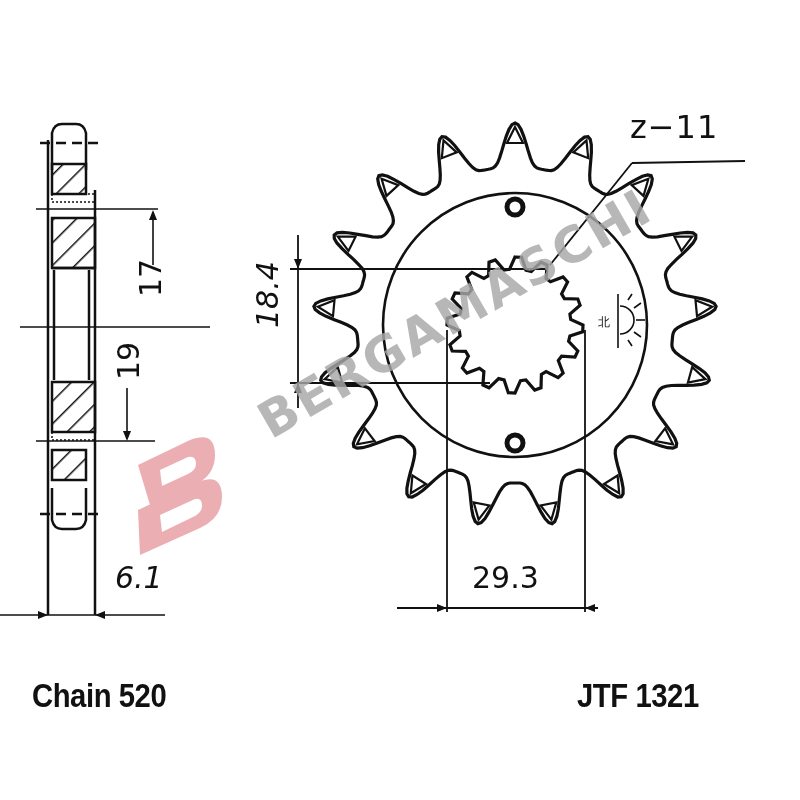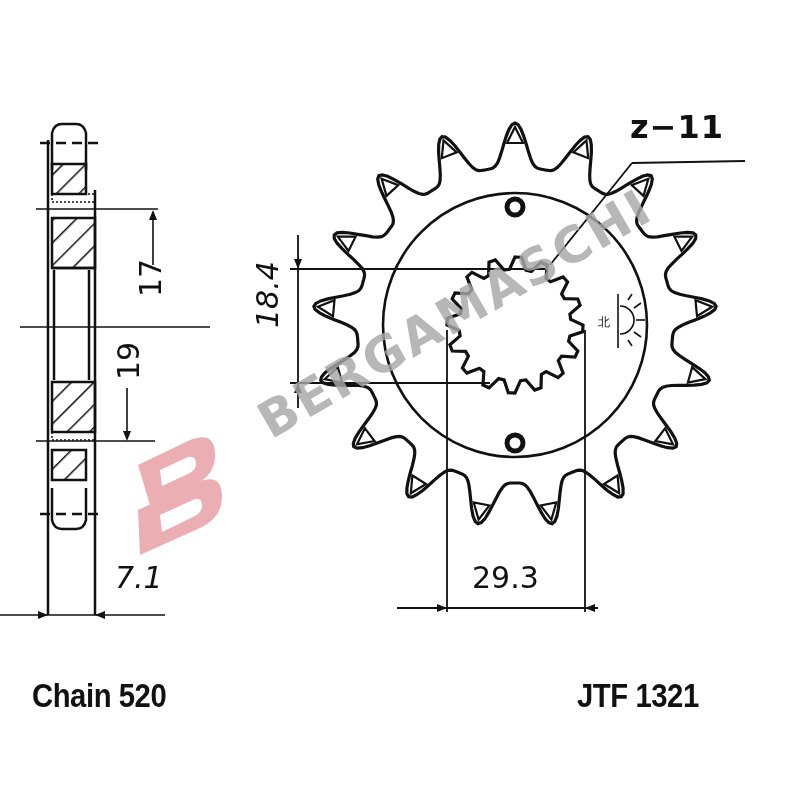--- a/index.html
+++ b/index.html
@@ -2,21 +2,21 @@
 <html><head>
   <meta charset="utf-8">
   <style>
     html, body { margin: 0; padding: 0; background: #ffffff; }
     body { width: 800px; height: 800px; position: relative; overflow: hidden; font-family: "Liberation Sans", sans-serif; }
     .canvas { position: absolute; left: 0; top: 0; width: 800px; height: 800px; }
     .label { position: absolute; font-family: "Liberation Sans", sans-serif; font-weight: bold; color: #111111; font-size: 34px; letter-spacing: -0.5px; transform: scaleX(0.86); transform-origin: left top; }
     .chain-label { left: 32px; top: 676px; }
     .part-label { left: 577px; top: 676px; }
     .dim { position: absolute; font-family: "DejaVu Sans", sans-serif; font-style: italic; color: #111111; font-size: 30px; white-space: nowrap; }
-    .dim-z { left: 630px; top: 108px; font-size: 32px; font-style: normal; letter-spacing: 1px; font-weight: bold; }
+    .dim-z { left: 630px; top: 108px; font-size: 32px; font-style: normal; letter-spacing: 1px; }
     .dim-216 { left: 472px; top: 560px; font-style: normal; }
     .dim-71 { left: 115px; top: 560px; }
     .dim-184 { left: 250px; top: 328px; transform: rotate(-90deg); transform-origin: left top; }
     .dim-17 { left: 133px; top: 297px; transform: rotate(-90deg); transform-origin: left top; font-style: normal; }
     .dim-19 { left: 111px; top: 380px; transform: rotate(-90deg); transform-origin: left top; font-style: normal; }
     .wm-text { position: absolute; left: 248px; top: 400px; font-family: "DejaVu Sans", sans-serif; font-weight: bold; font-size: 50px; color: #a8a8a8; opacity: 0.82; letter-spacing: 3px; transform: rotate(-30deg); transform-origin: left top; white-space: nowrap; }
   </style>
 </head>
 <body>
 
@@ -126,18 +126,18 @@
     <text x="598" y="326" font-size="12" fill="#111" stroke="none" font-family="DejaVu Serif, serif">北</text>
     </g>
   </g>
 </svg>
 
 <div class="wm-text">BERGAMASCHI</div>
 
 <div class="dim dim-z">z−11</div>
 <div class="dim dim-184">18.4</div>
 <div class="dim dim-216">29.3</div>
-<div class="dim dim-71">7.1</div>
+<div class="dim dim-71">6.1</div>
 <div class="dim dim-17">17</div>
 <div class="dim dim-19">19</div>
 
 <div class="label chain-label">Chain 520</div>
 <div class="label part-label">JTF 1321</div>
 
 </body></html>

